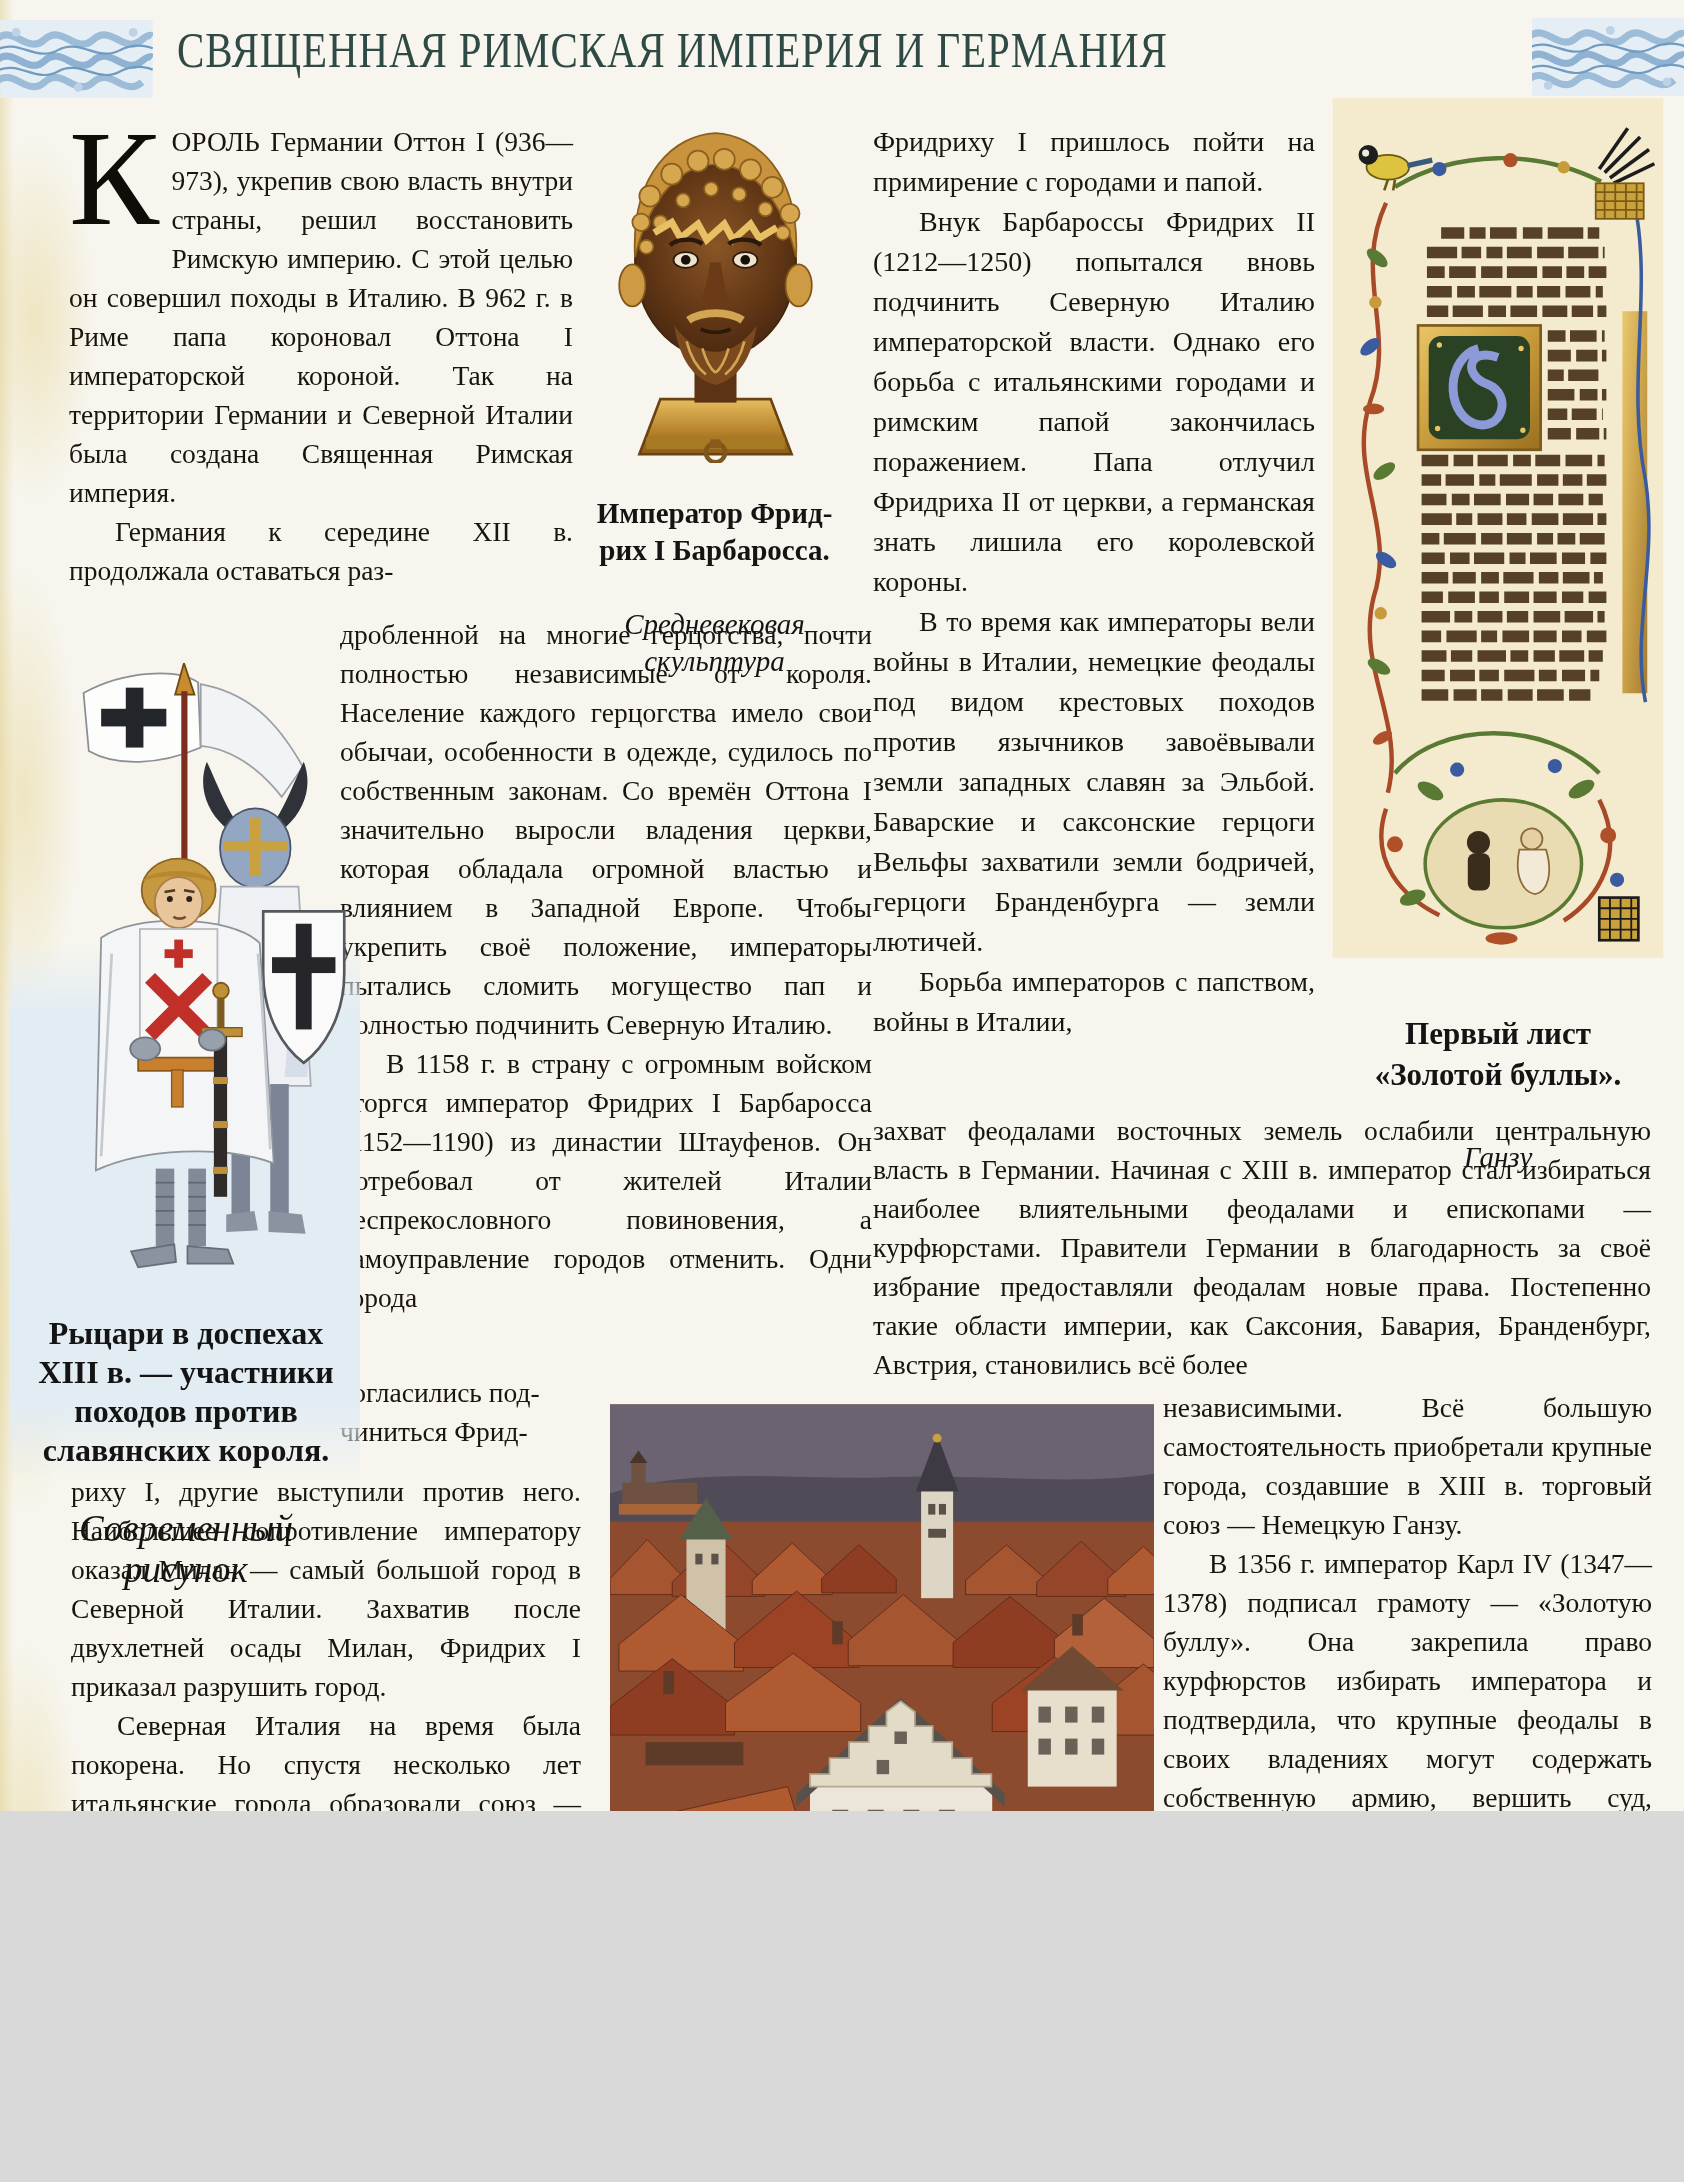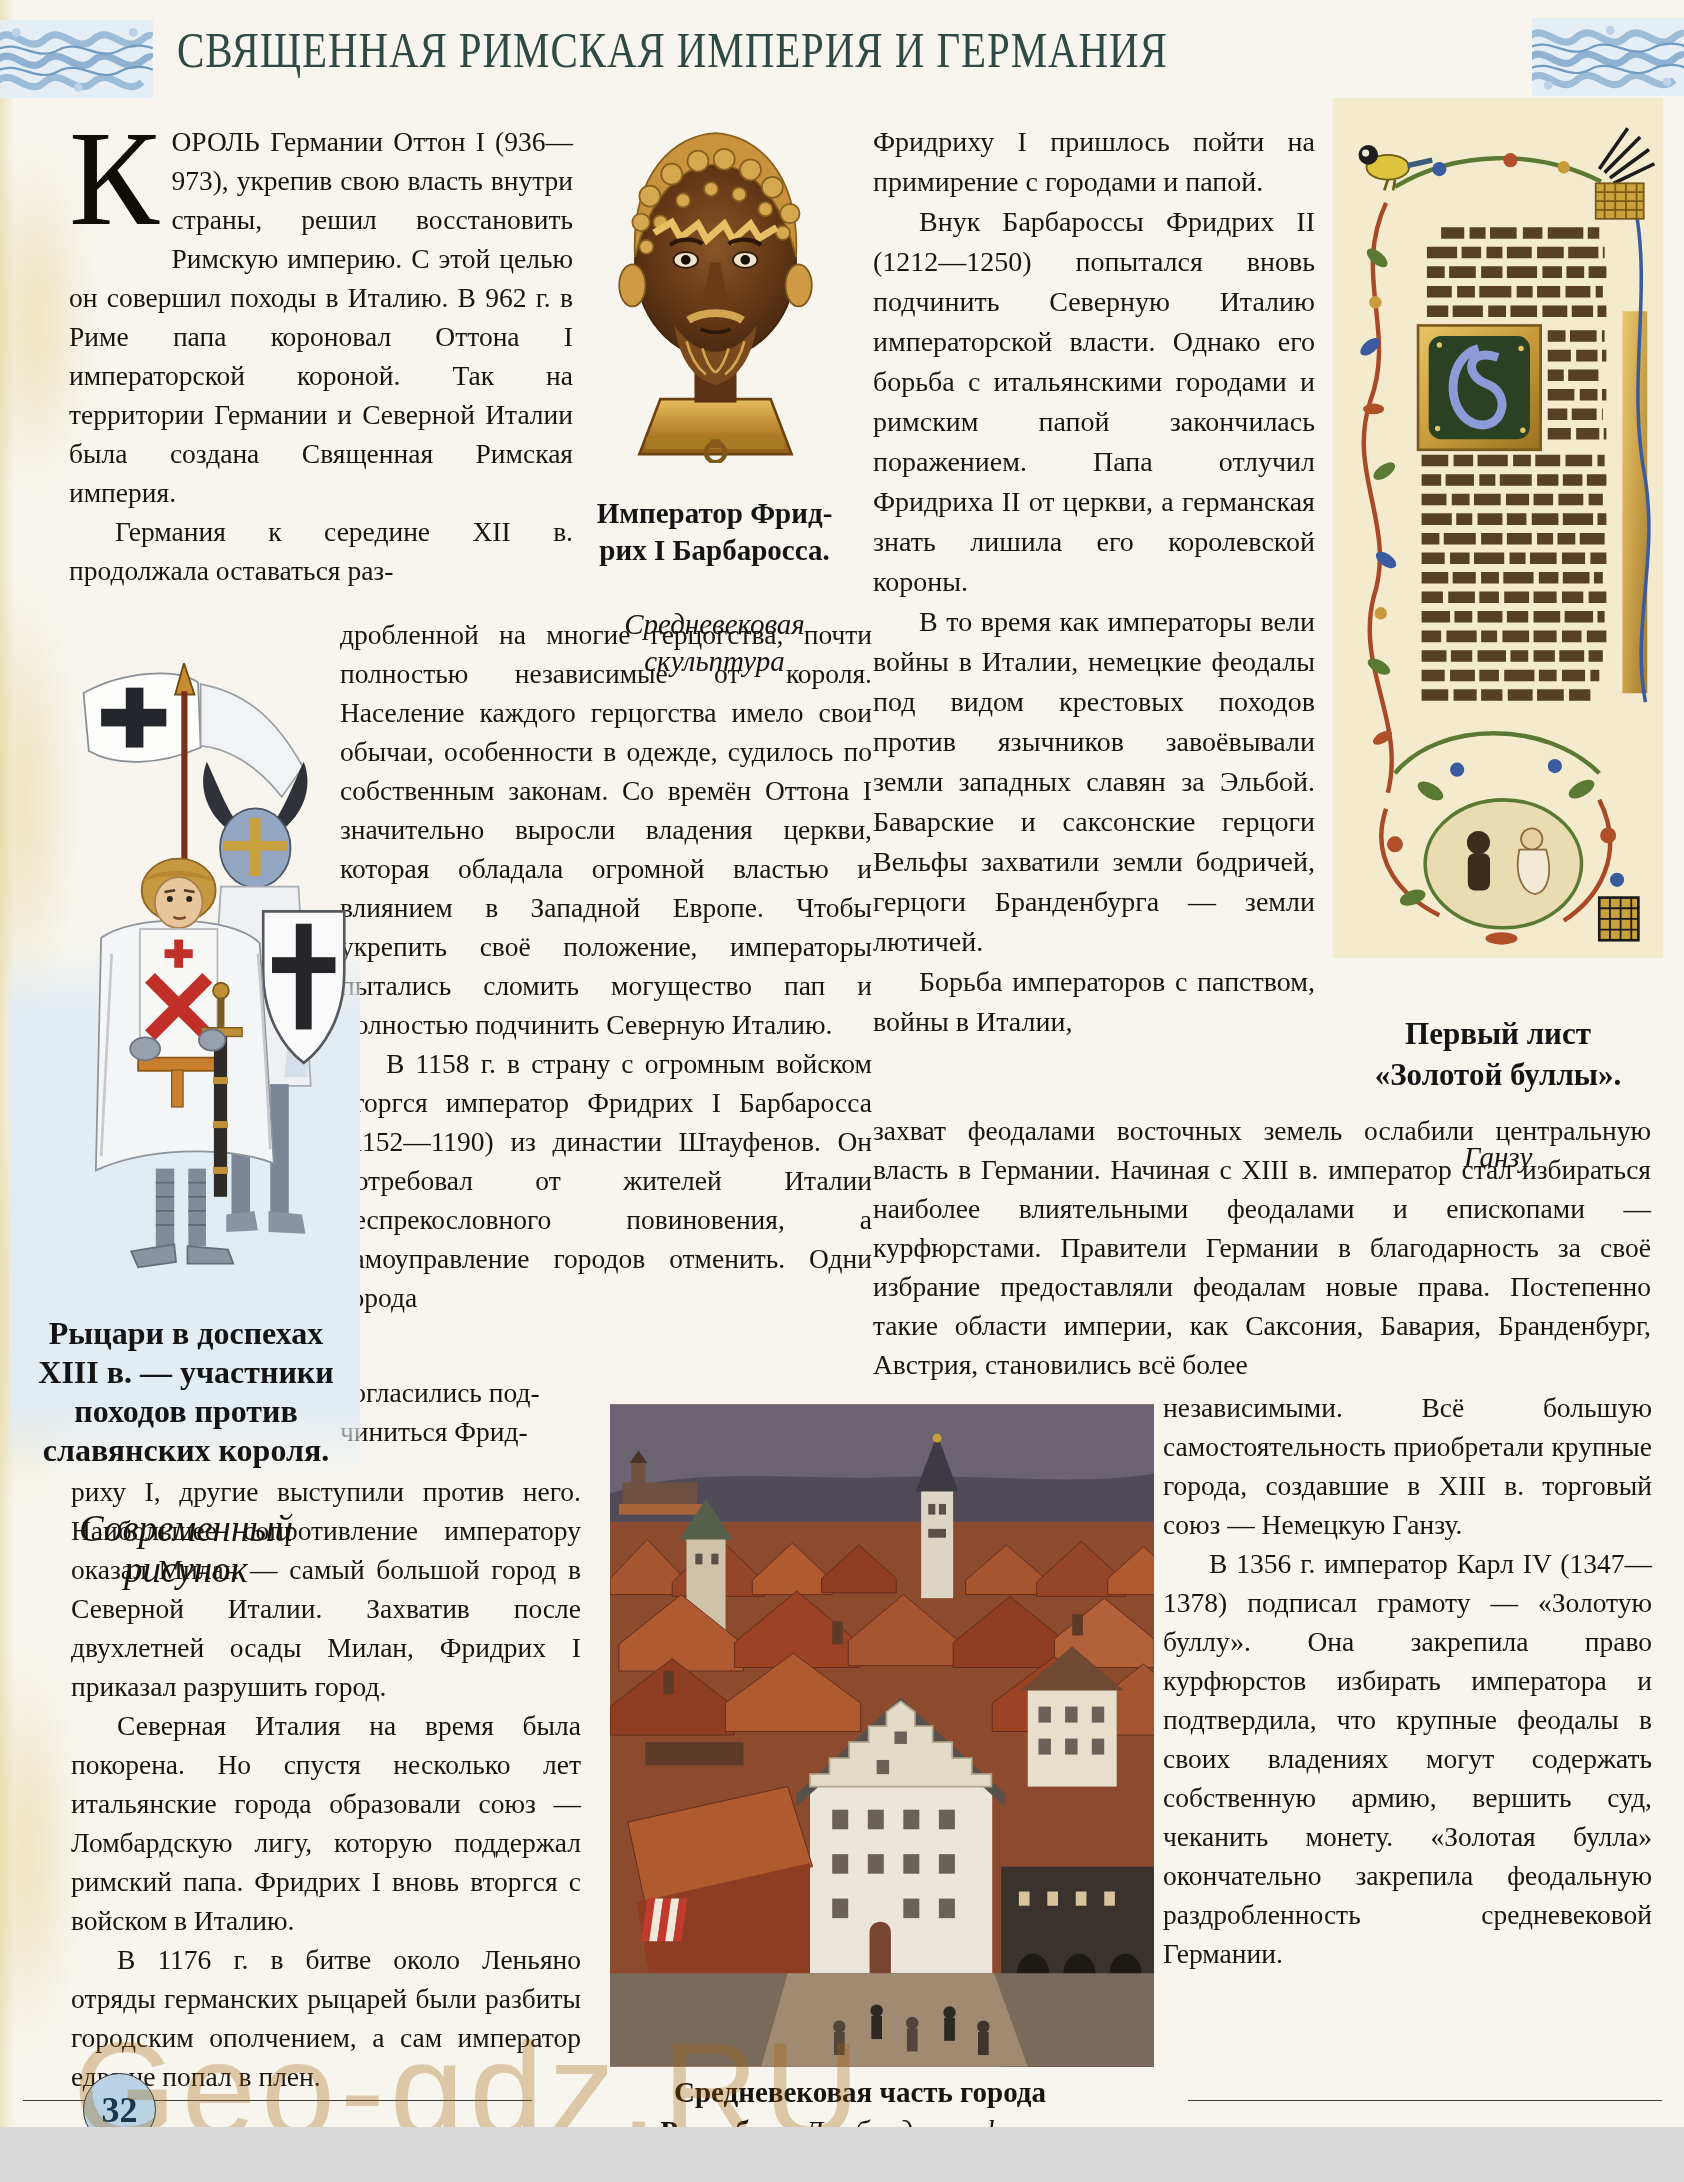--- a/index.html
+++ b/index.html
@@ -1,16 +1,16 @@
 <!DOCTYPE html>
 <html style="--c-title: #2f4a44; --c-pagenum_bg: #b9d2e4; --c-pagenum_text: #1b3550; --c-rule: #3c3c3c;font-size:14px"><head>
 <meta charset="utf-8">
 <style>
   html,body{margin:0;padding:0;background:#d9d9d9;}
-  .page{position:relative;width:1685px;height:2127px;background:#f7f5ee;overflow:hidden;
+  .page{position:relative;width:1685px;height:1811px;background:#f7f5ee;overflow:hidden;
         font-family:"Liberation Serif",serif;color:#17130d;}
   
   .map-doodle{position:absolute;pointer-events:none;
       background:radial-gradient(closest-side,rgba(224,203,120,.38),rgba(224,203,120,0));}
   .edge-strip{position:absolute;left:0;top:0;width:14px;height:2183px;
       background:linear-gradient(to right,rgba(226,210,150,.55),rgba(226,210,150,0));}
   
   .title{position:absolute;left:177px;top:21px;width:975px;text-align:center;white-space:nowrap;
       font-size:41px;letter-spacing:0.9px;color:var(--c-title,#2f4a44);
       transform:scaleY(1.22);transform-origin:top center;font-weight:500;}

